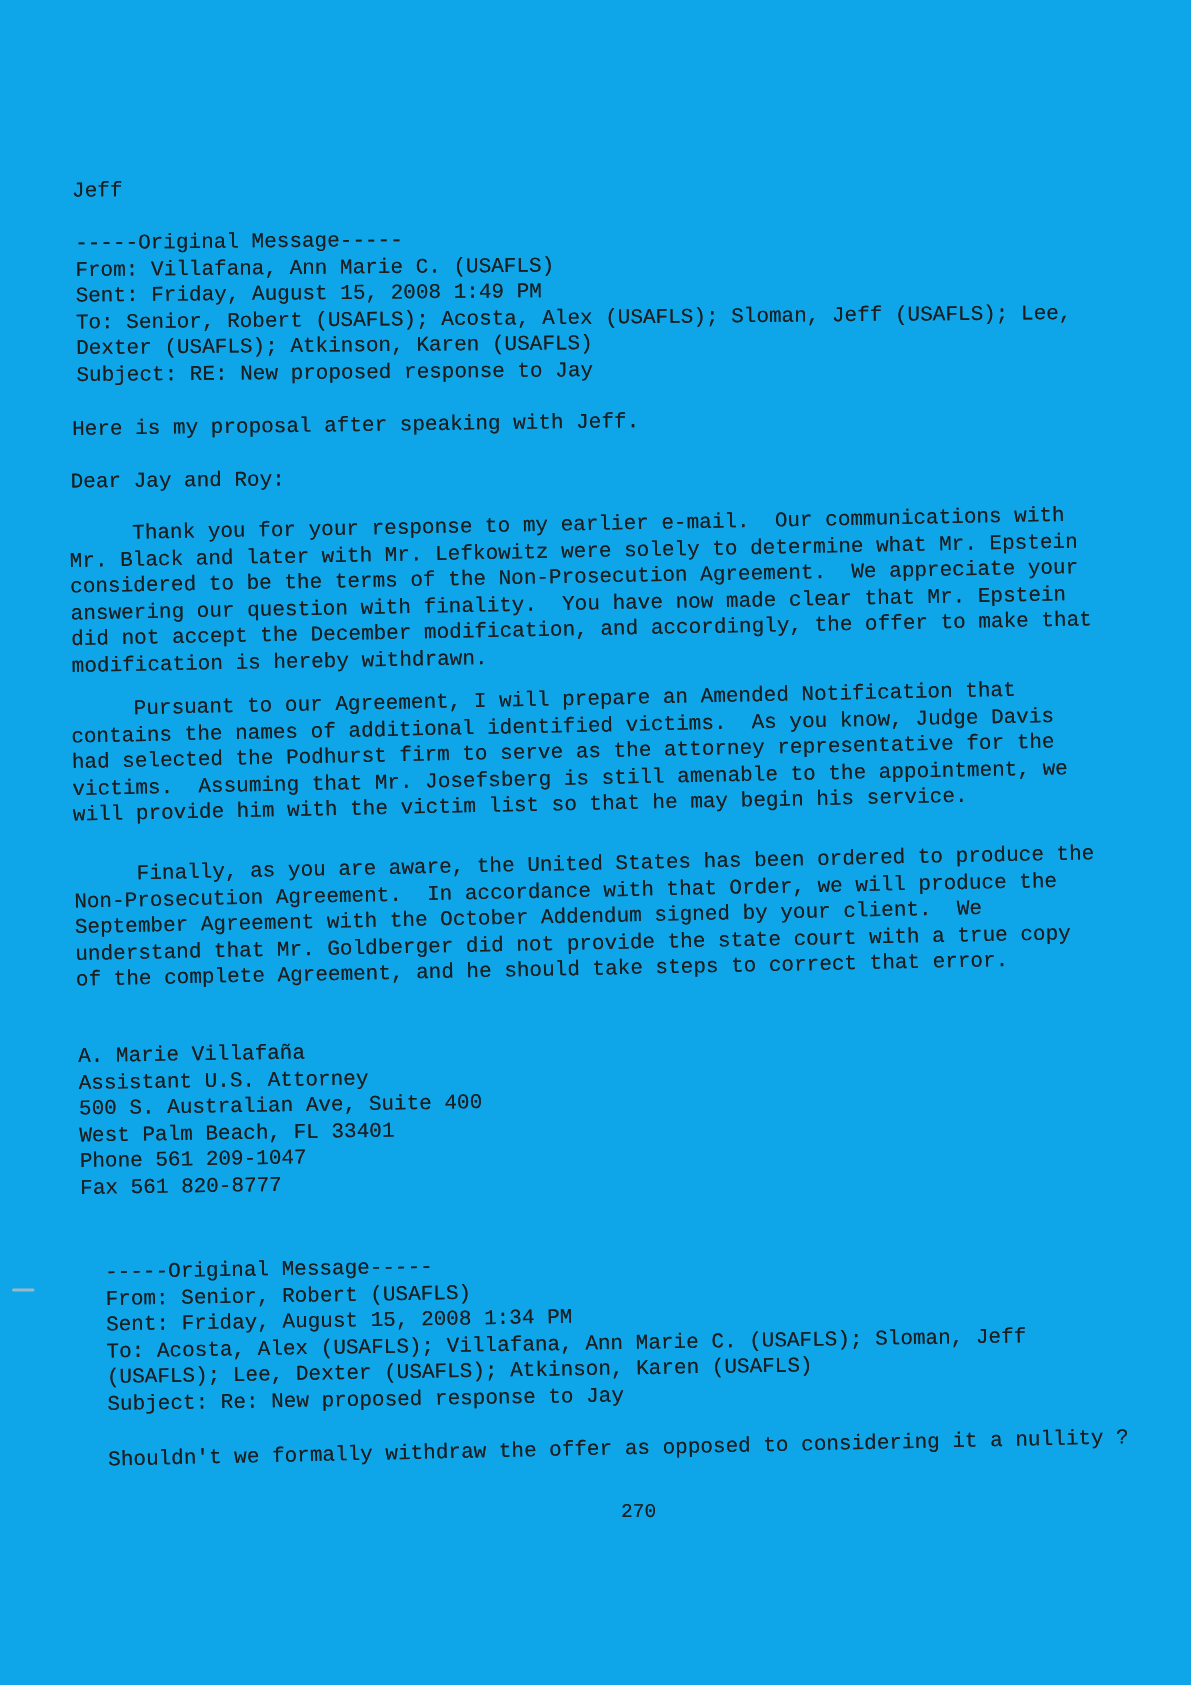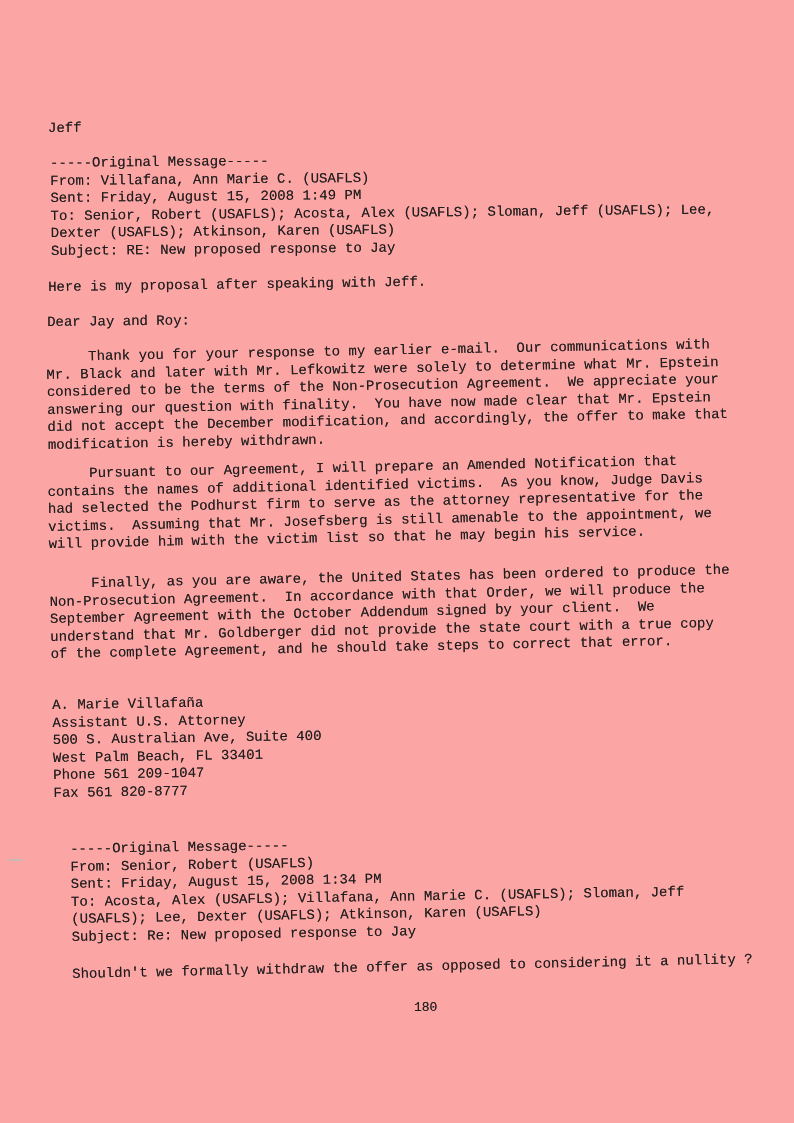--- a/index.html
+++ b/index.html
@@ -4,21 +4,21 @@
 <style>
   html, body {
     margin: 0;
     padding: 0;
     background: #ffffff;
   }
   .page {
     position: relative;
     width: 794px;
     height: 1123px;
-    background: #fca5a5;
+    background: #0ea5e9;
     overflow: hidden;
     font-family: "Liberation Mono", "DejaVu Sans Mono", monospace;
     color: #1e1e1e;
   }
   .block {
     position: absolute;
     white-space: pre;
     font-size: 14px;
     line-height: 17.6px;
     transform-origin: left top;
@@ -94,15 +94,15 @@
 
   <div class="block header2">-----Original Message-----
 From: Senior, Robert (USAFLS)
 Sent: Friday, August 15, 2008 1:34 PM
 To: Acosta, Alex (USAFLS); Villafana, Ann Marie C. (USAFLS); Sloman, Jeff
 (USAFLS); Lee, Dexter (USAFLS); Atkinson, Karen (USAFLS)
 Subject: Re: New proposed response to Jay</div>
 
   <div class="block body2">Shouldn't we formally withdraw the offer as opposed to considering it a nullity ?</div>
 
-  <div class="block pagenum">180</div>
+  <div class="block pagenum">270</div>
 
 </div>
 
 </body></html>

